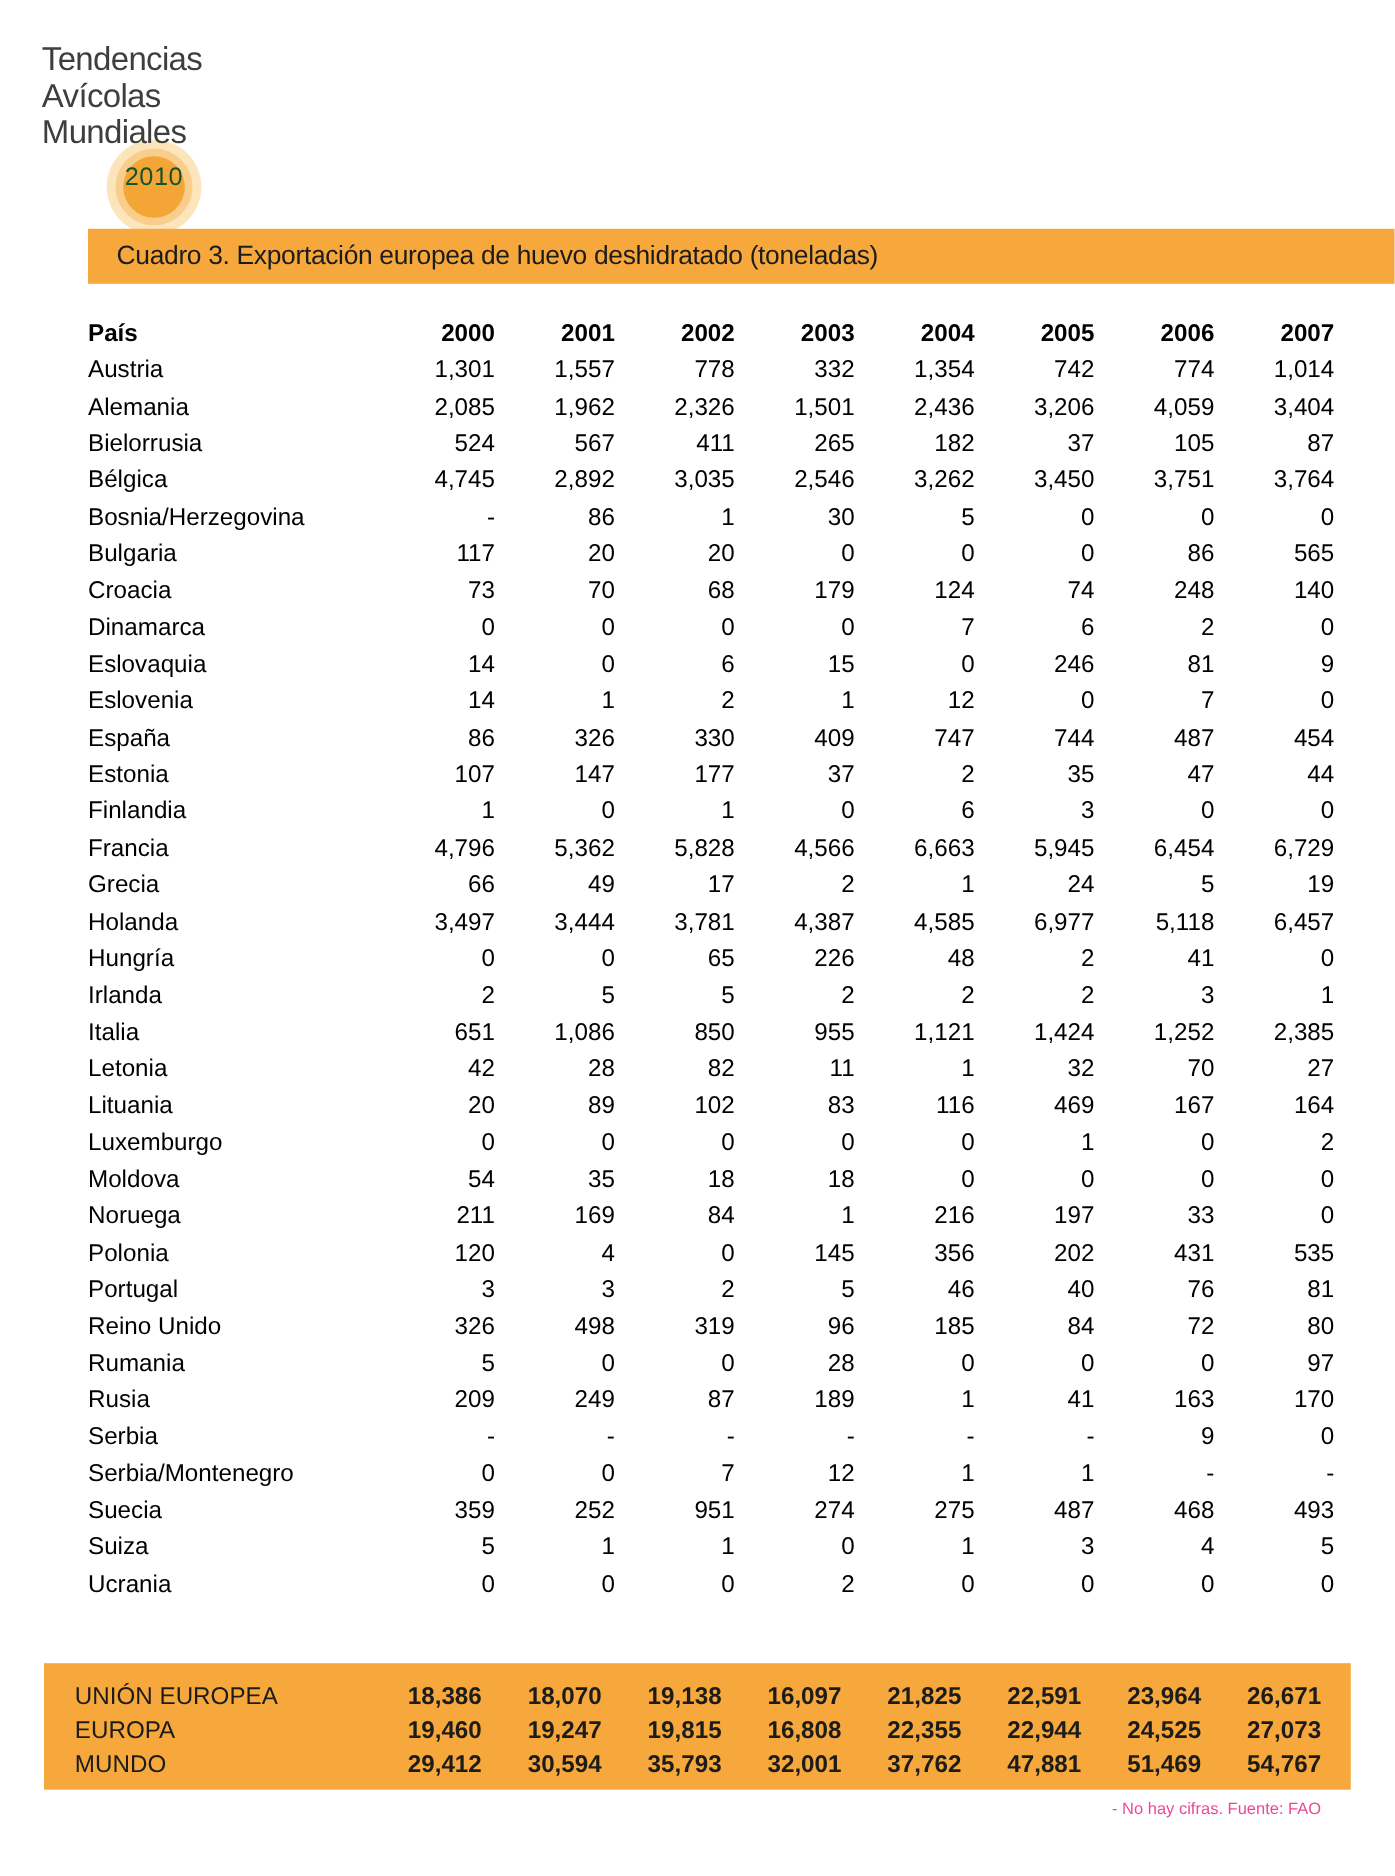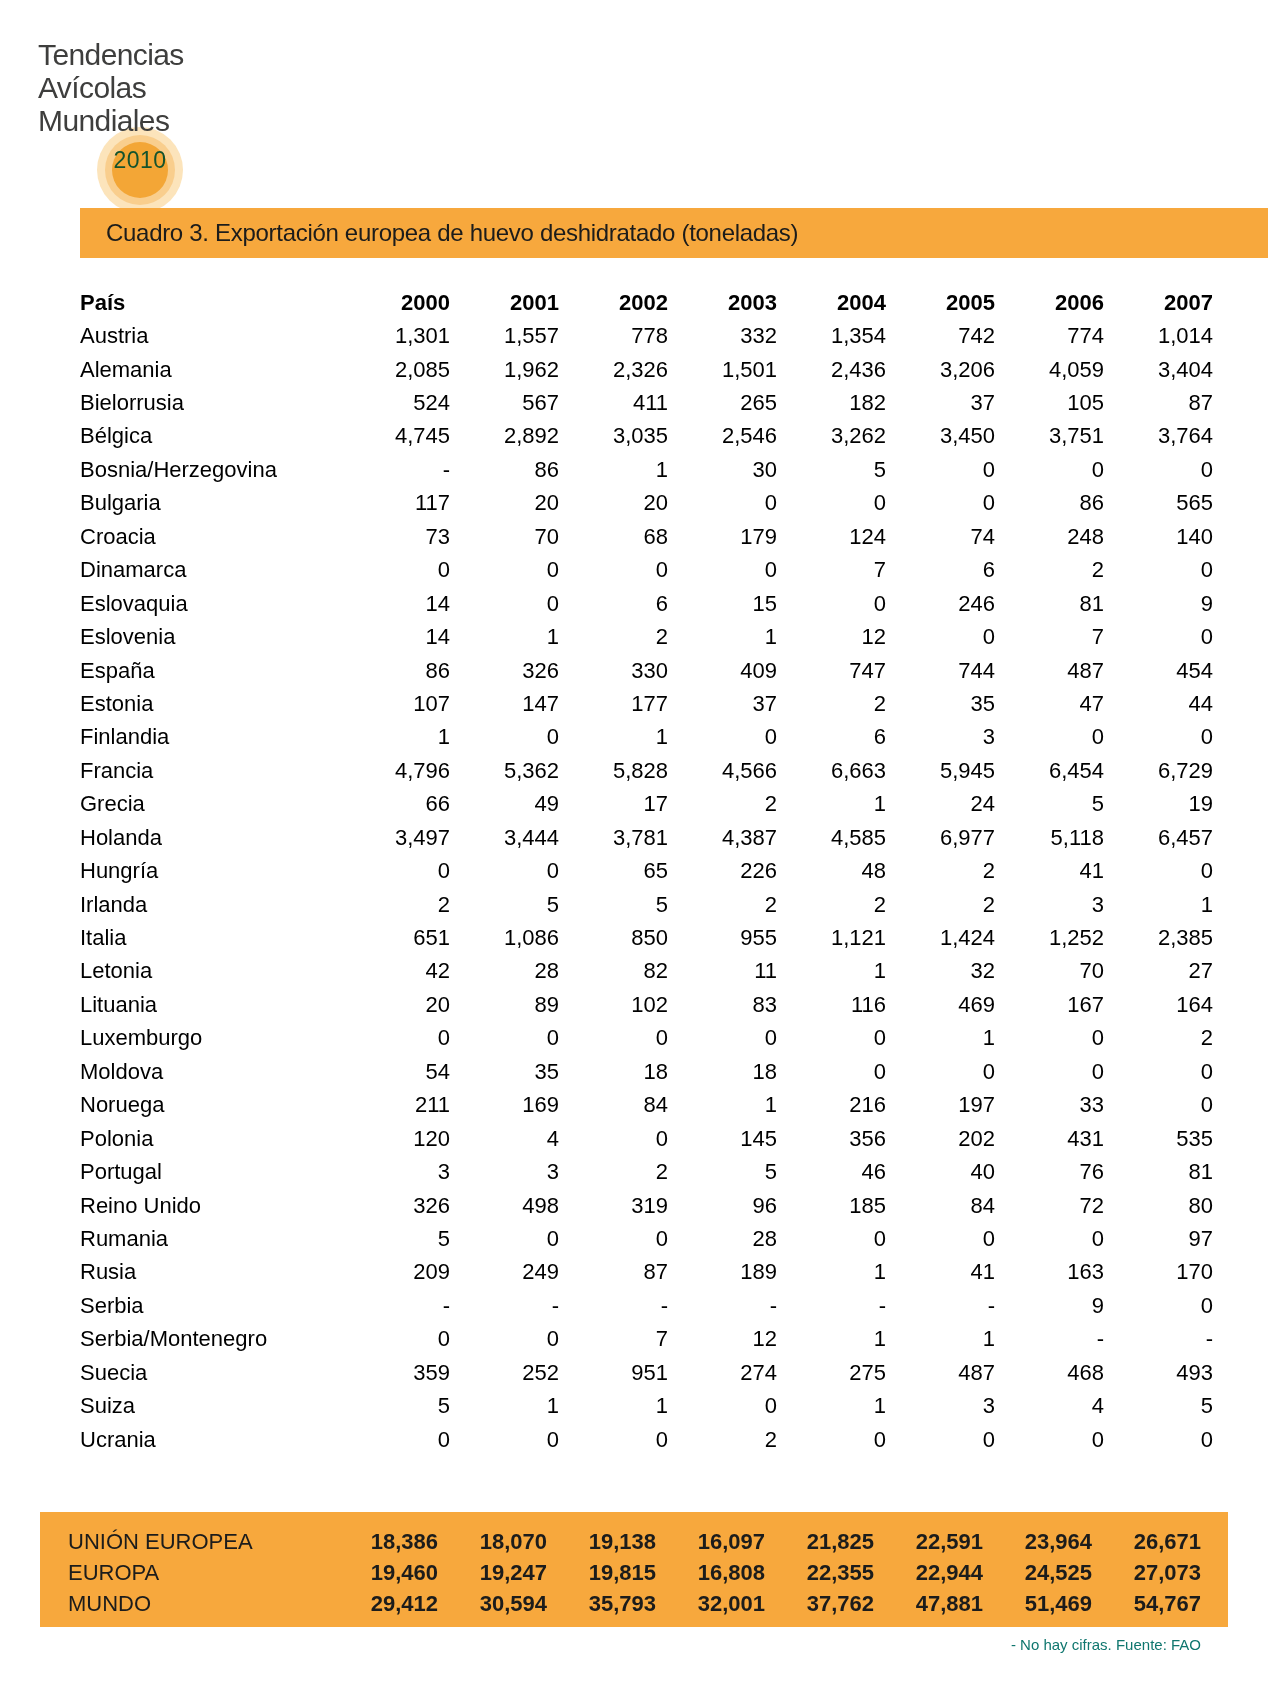--- a/index.html
+++ b/index.html
@@ -65,21 +65,21 @@
     position:absolute;left:28px;top:12px;width:1133px;
     font-size:22px;color:var(--ink);
   }
   .trow{display:flex;height:31px;align-items:flex-end;}
   .trow .cell.country{width:261px;font-weight:400;}
   .trow .cell.num{width:109px;text-align:right;font-weight:700;}
 
   
   .footnote{
     position:absolute;top:1636px;right:67px;
-    font-size:15px;color:#0f766e;
+    font-size:15px;color:#ec4899;
   }
 </style>
 </head>
 <body>
 
 <div class="page">
 
   <span class="logo-ring ring-outer"></span>
   <span class="logo-ring ring-mid"></span>
   <span class="logo-ring ring-inner"></span>

